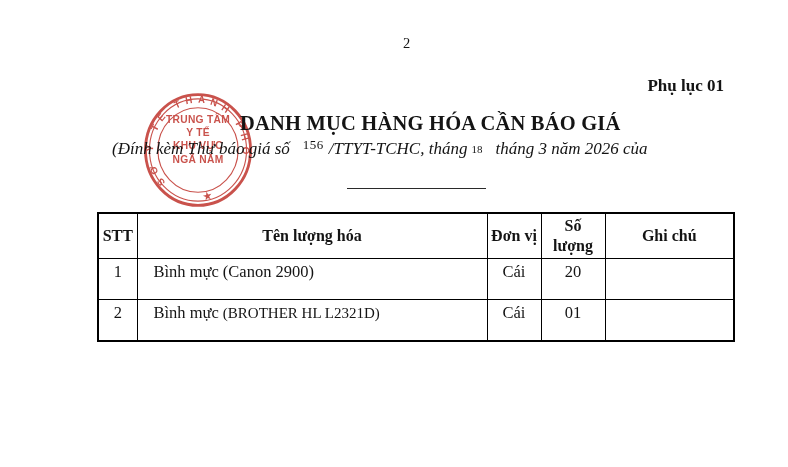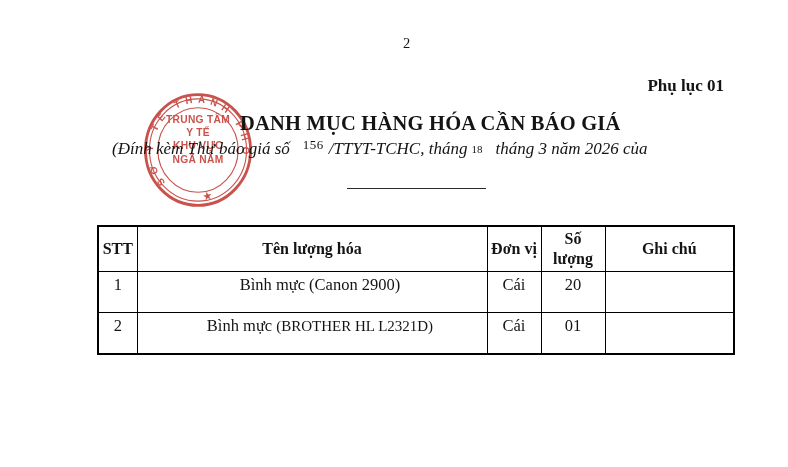--- a/index.html
+++ b/index.html
@@ -69,21 +69,21 @@
     margin-left:4px;margin-right:13px;
   }
   #signature-underline{
     left:347px;top:188px;width:139px;height:0;
     border-top:1.3px solid #2a2a2a;
     z-index:3;
   }
 
   
   #goods-table{
-    left:97px;top:225px;
+    left:97px;top:212px;
     z-index:3;
   }
   table{
     border-collapse:collapse;
     width:636px;
     table-layout:fixed;
   }
   th,td{
     border:1.5px solid #000;
     padding:0;
@@ -96,21 +96,21 @@
     text-align:center;vertical-align:middle;
     padding:1px 2px;
   }
   td{
     height:37px;
     font-size:16.5px;
     vertical-align:top;
     padding-top:3px;
   }
   td.c{text-align:center;}
-  td.name-cell{padding-left:16px;text-align:center;}
+  td.name-cell{padding-left:16px;text-align:left;}
   .name-detail{margin-left:4px;}
   .name-detail.small{font-size:15px;}
 </style>
 </head>
 <body>
 
 <div id="page">
 
   <span id="page-number" class="abs">2</span>
 

